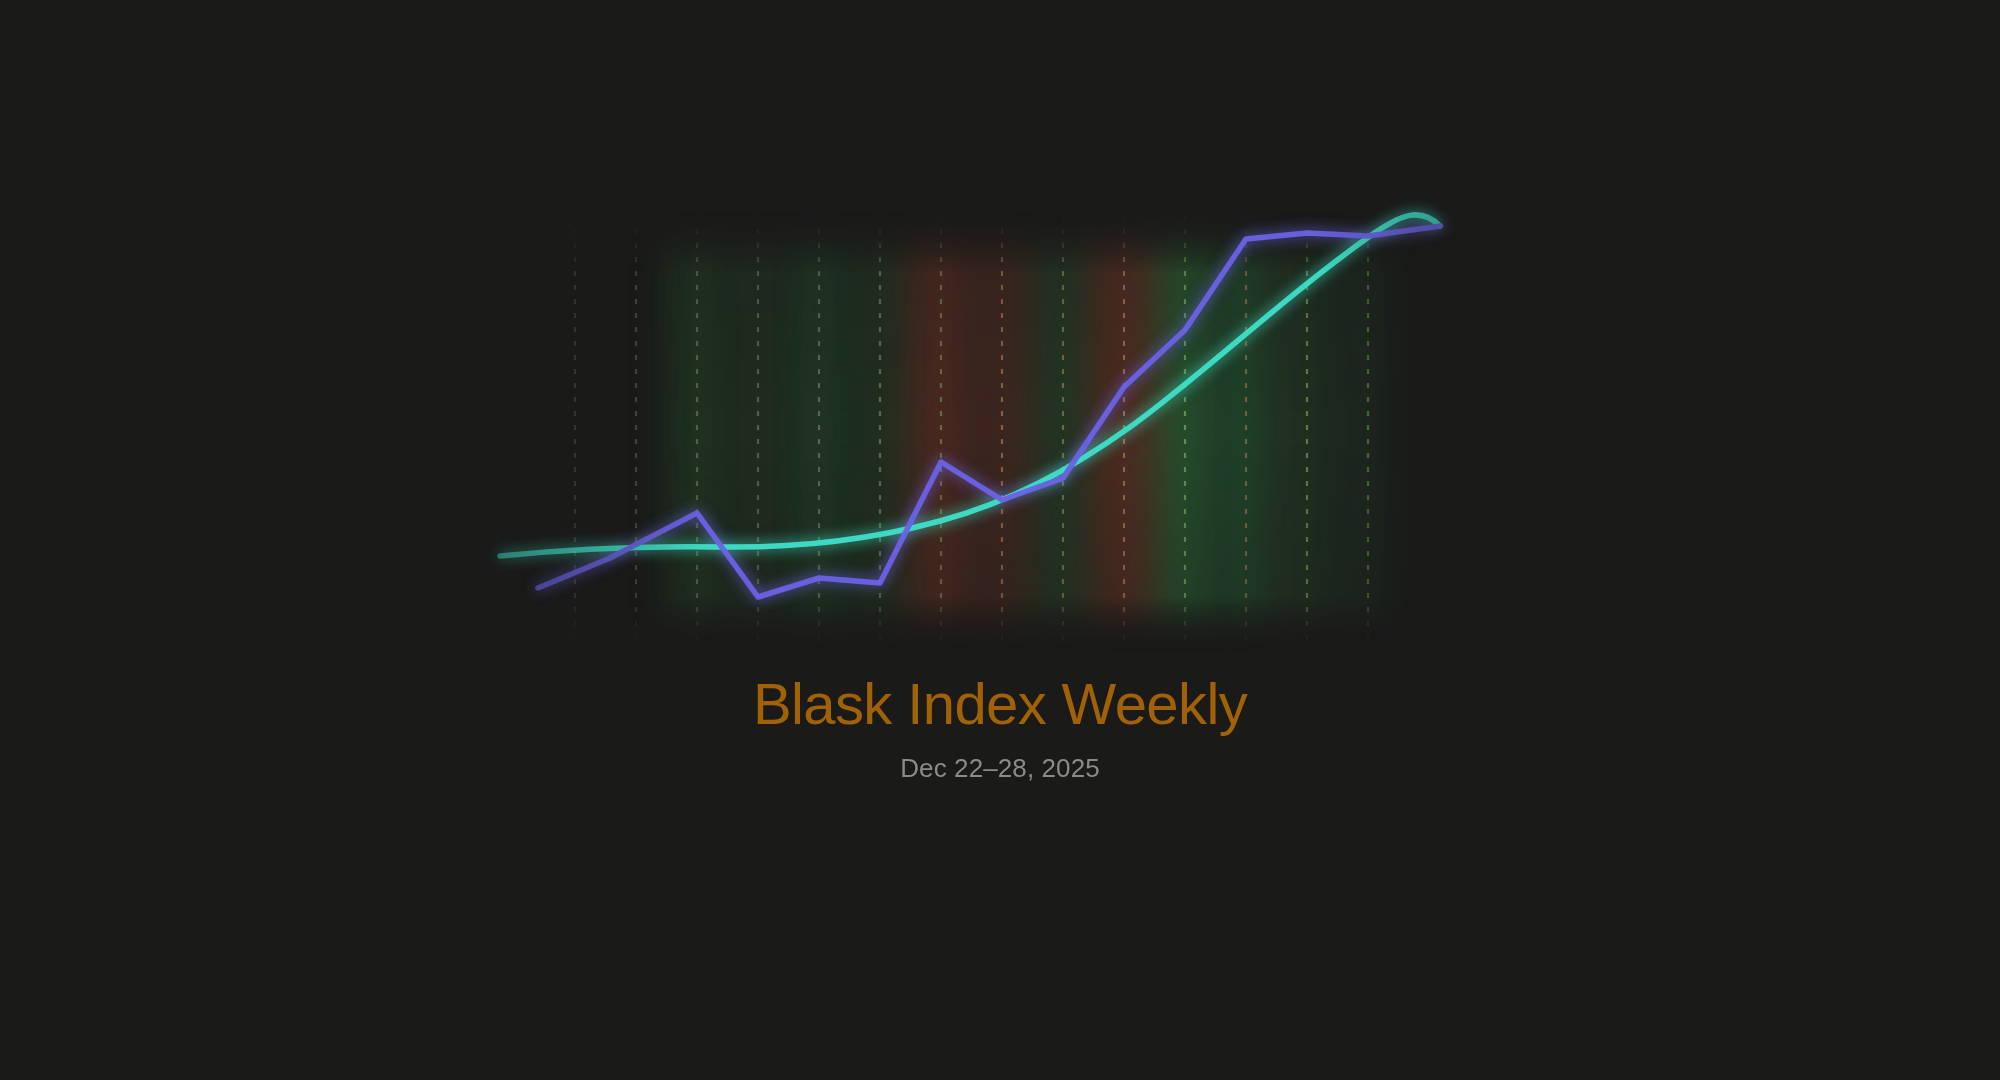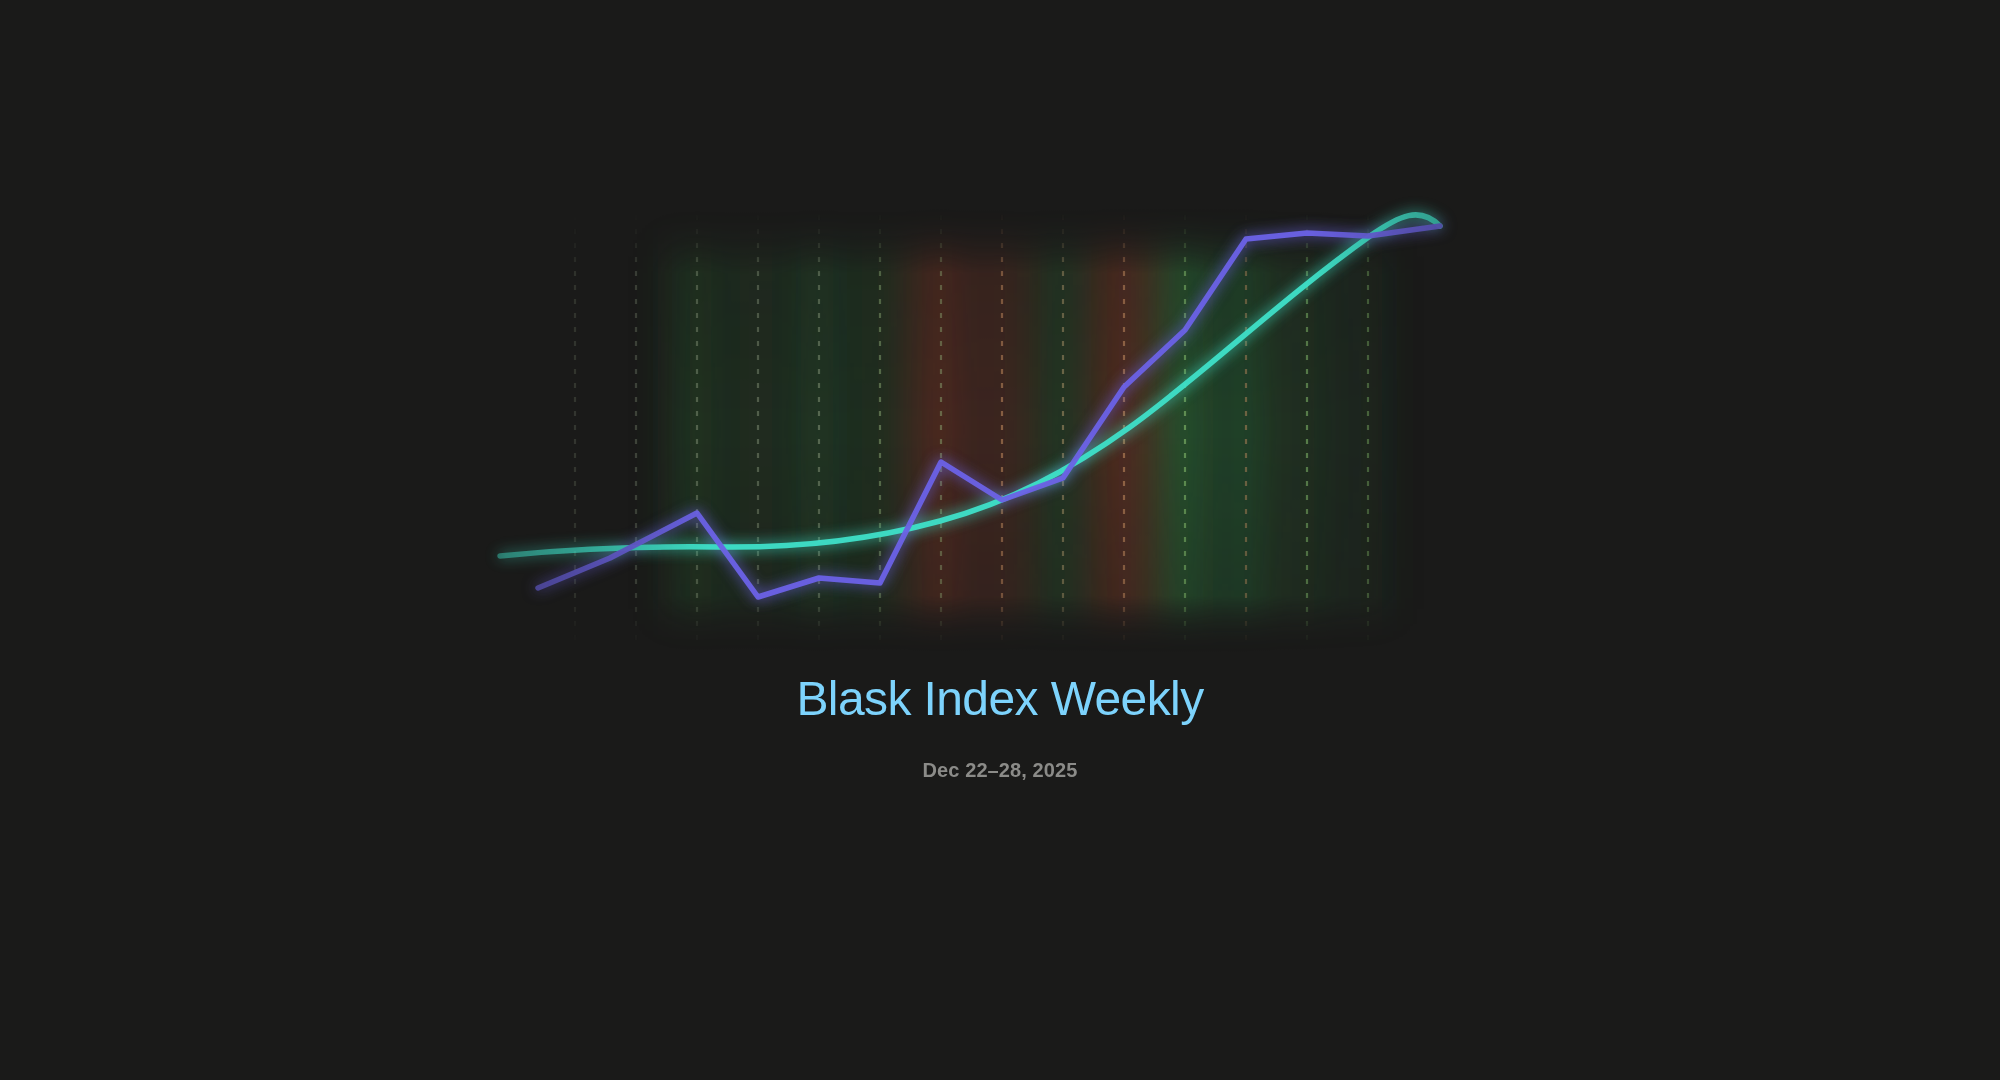--- a/index.html
+++ b/index.html
@@ -35,33 +35,33 @@
   
   #caption {
     position: absolute;
     left: 0;
     top: 672px;
     width: 2000px;
     text-align: center;
   }
   #hero-title {
     display: block;
-    font-size: 48px;
+    font-size: 58px;
     line-height: 1.12;
     font-weight: 400;
     letter-spacing: -0.6px;
-    color: #7dd3fc;
+    color: #a16207;
     margin: 0;
   }
   #hero-subtitle {
     display: block;
-    margin-top: 32px;
-    font-size: 20px;
+    margin-top: 16px;
+    font-size: 26px;
     line-height: 1.2;
-    font-weight: 700;
+    font-weight: 400;
     letter-spacing: 0.1px;
     color: #8b8b88;
   }
 </style>
 </head>
 <body>
 
 <div id="stage">
 
   <div id="chart-hero">

